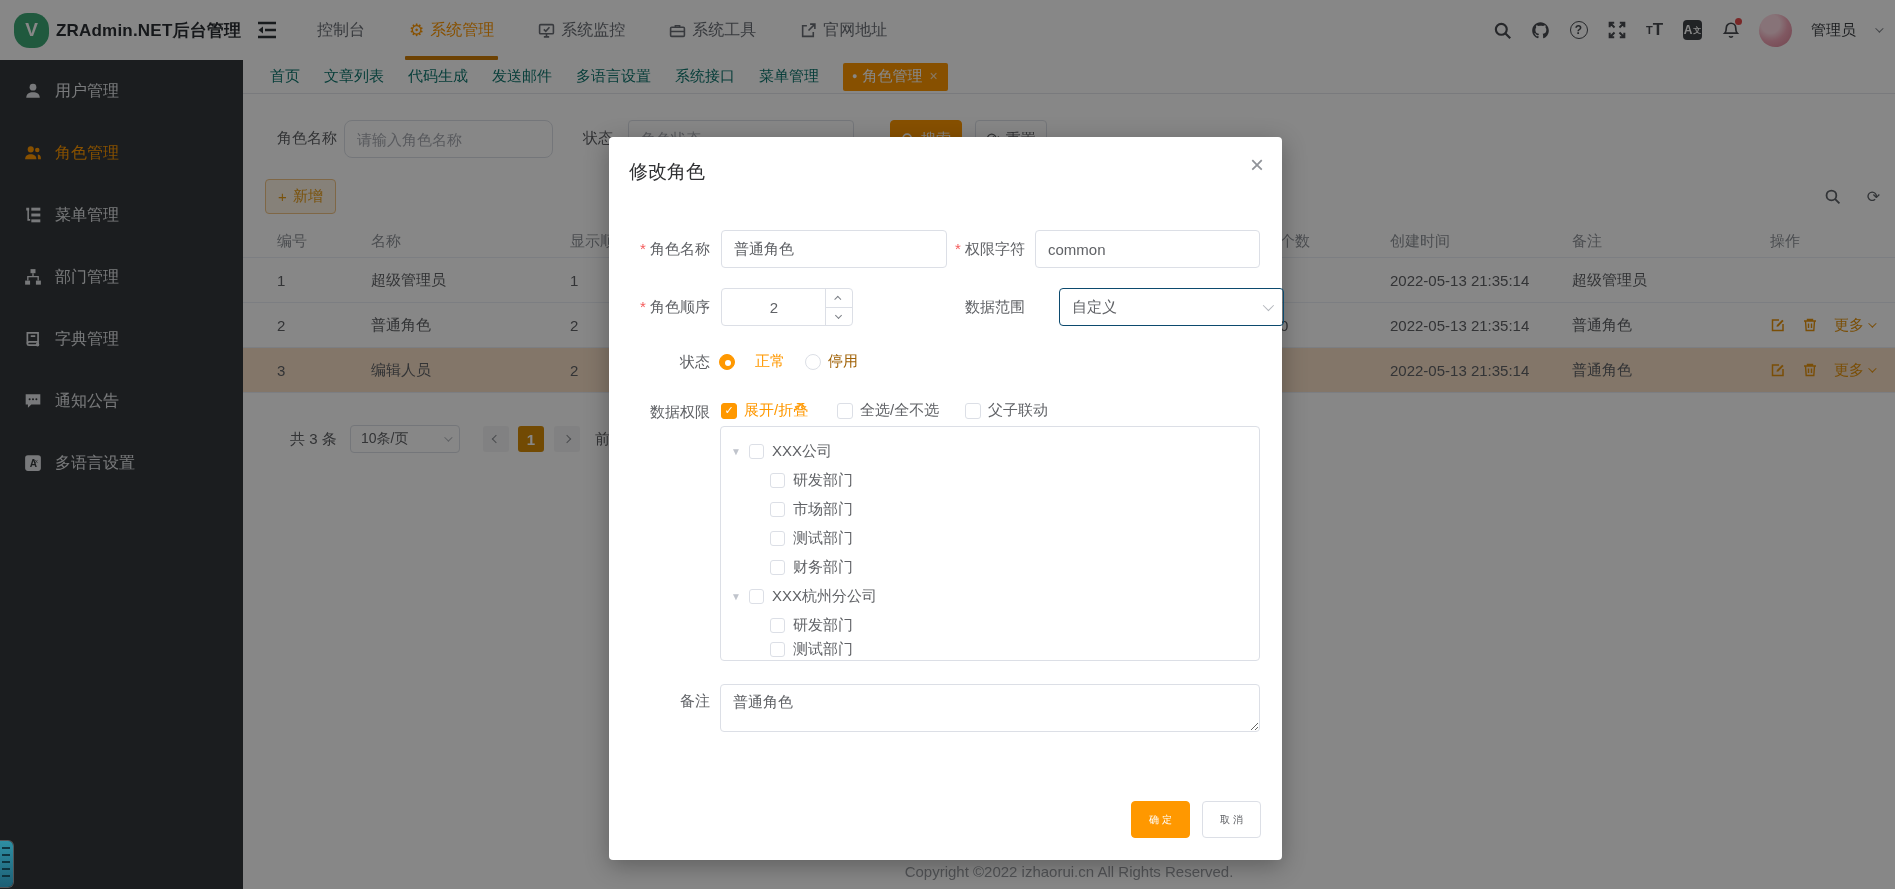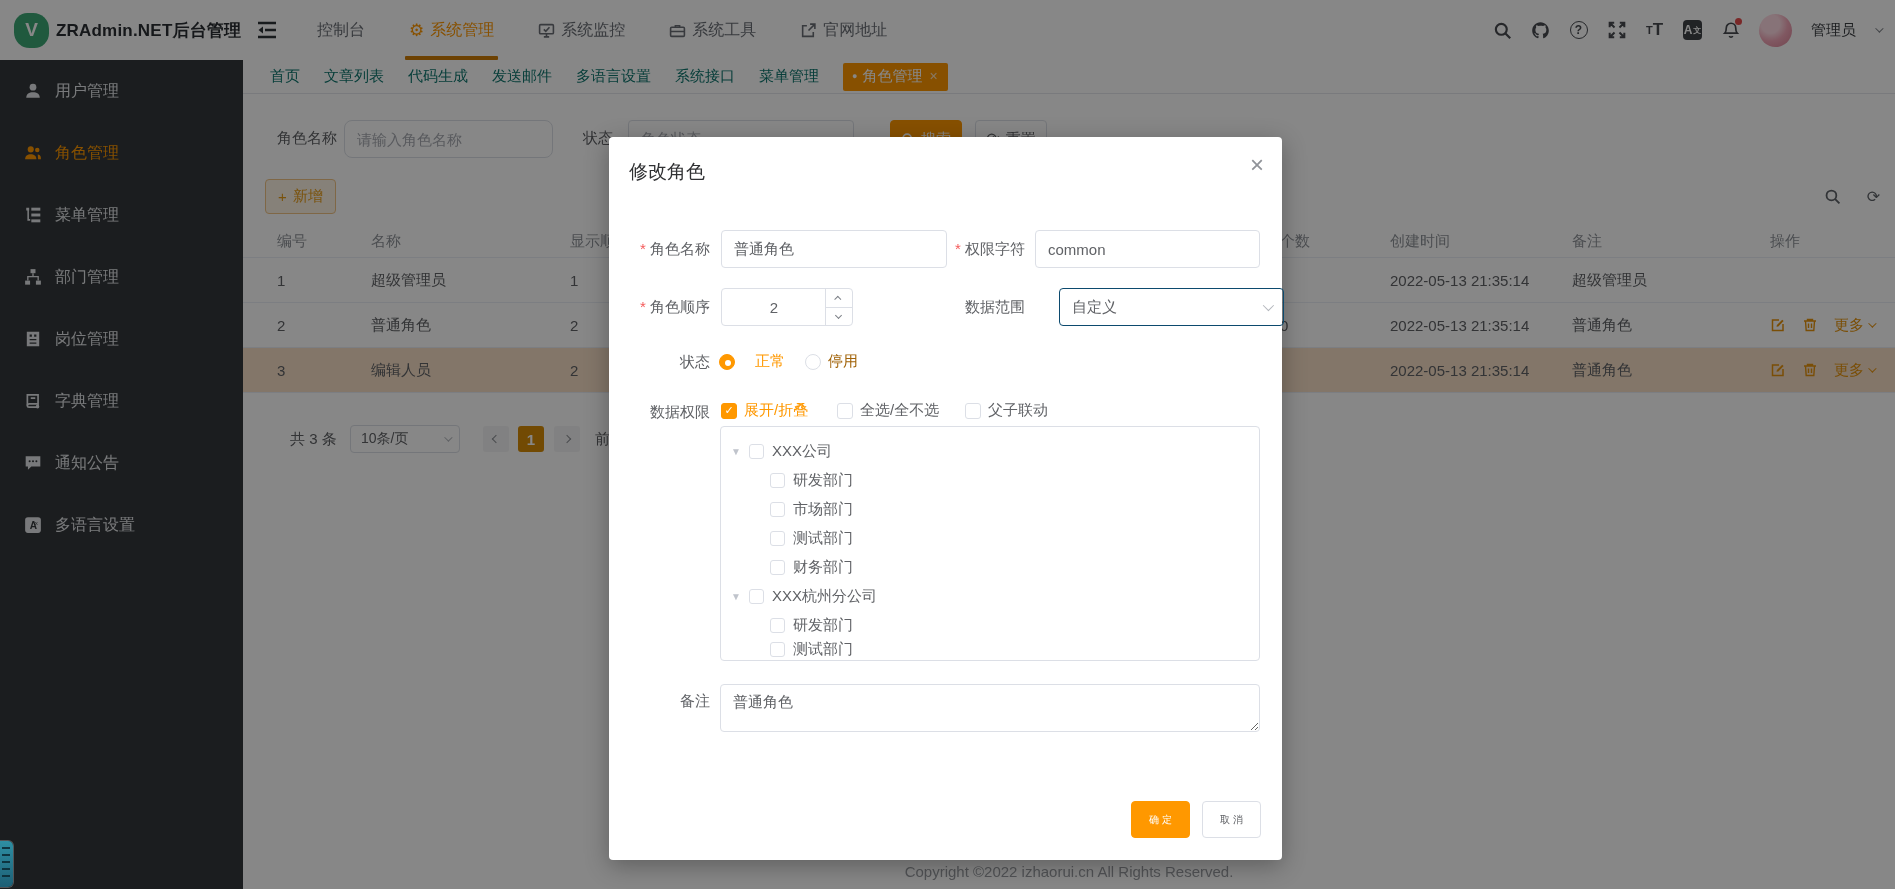--- a/index.html
+++ b/index.html
@@ -280,29 +280,20 @@
             <rect x="5.8" y="1" width="4.4" height="3.6"></rect>
             <rect x="1" y="11.2" width="4.4" height="3.6"></rect>
             <rect x="10.6" y="11.2" width="4.4" height="3.6"></rect>
             <path d="M7.4 4.6h1.2V7h4.6v4.2H12V8.2H4v3H2.8V7h4.6z"></path>
           </svg>
         </span>
       <span>部门管理</span>
     </div>
     <div class="side-item">
       <span class="sico">
-          <svg viewBox="0 0 16 16" width="18" height="18" fill="currentColor">
-            <path d="M2.5 1.5h11v13h-11zM5 4h2v2H5zM5 8h6v1.2H5zM5 11h6v1.2H5z" fill-rule="evenodd"></path>
-            <rect x="9" y="4" width="2" height="2" fill="#34383b"></rect>
-          </svg>
-        </span>
-      <span>岗位管理</span>
-    </div>
-    <div class="side-item">
-      <span class="sico">
           <svg viewBox="0 0 16 16" width="18" height="18" fill="none" stroke="currentColor" stroke-width="1.5">
             <path d="M3 2.5h9.5v11H4.5A1.5 1.5 0 0 1 3 12z"></path>
             <path d="M3 12a1.5 1.5 0 0 1 1.5-1.5h8M6 5.5h4"></path>
             <circle cx="12" cy="13" r="1.6" fill="currentColor" stroke="none"></circle>
           </svg>
         </span>
       <span>字典管理</span>
     </div>
     <div class="side-item">
       <span class="sico">

